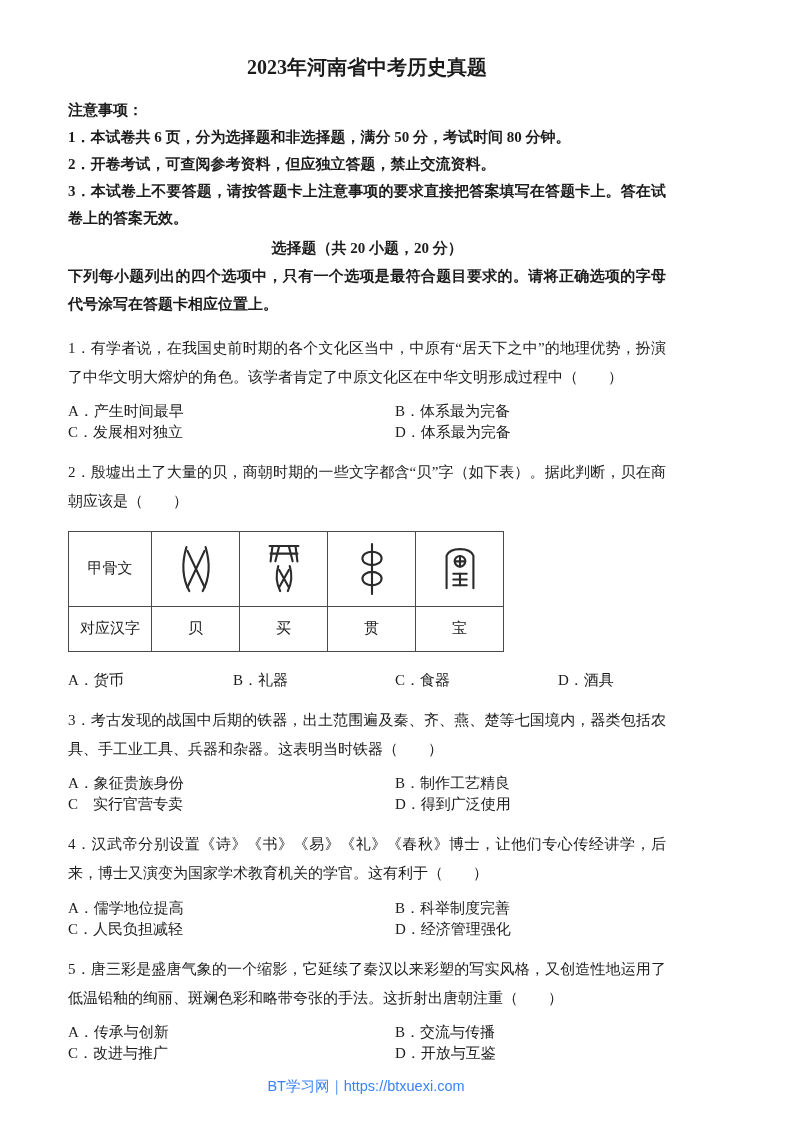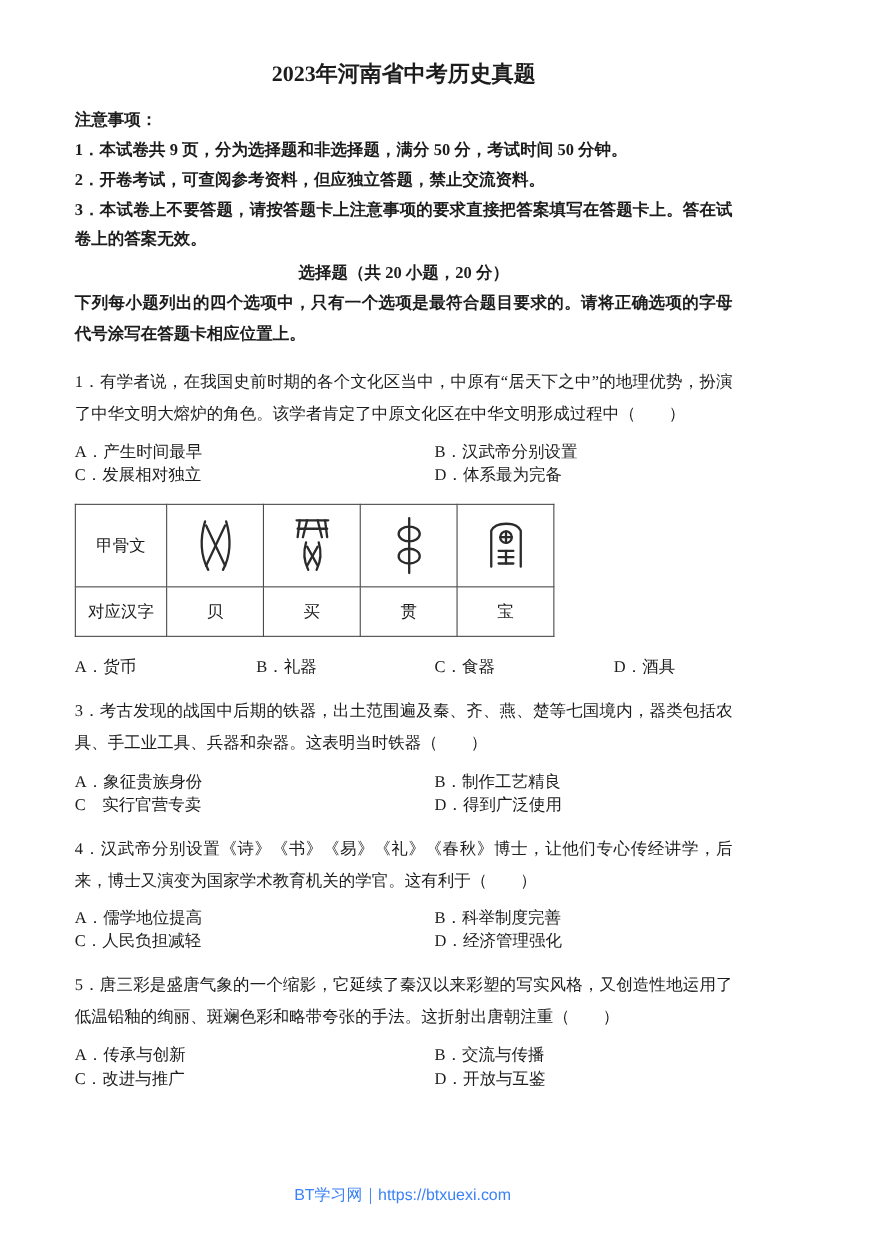--- a/index.html
+++ b/index.html
@@ -38,39 +38,40 @@
 </style>
 </head>
 <body>
 
 <div class="page">
 
   <h1 class="title">2023年河南省中考历史真题</h1>
 
   <div class="notice">
     <div class="notice-heading">注意事项：</div>
-    <div class="notice-item">1．本试卷共 9 页，分为选择题和非选择题，满分 50 分，考试时间 50 分钟。</div>
+    <div class="notice-item">1．本试卷共 6 页，分为选择题和非选择题，满分 50 分，考试时间 80 分钟。</div>
     <div class="notice-item">2．开卷考试，可查阅参考资料，但应独立答题，禁止交流资料。</div>
     <div class="notice-item">3．本试卷上不要答题，请按答题卡上注意事项的要求直接把答案填写在答题卡上。答在试卷上的答案无效。</div>
   </div>
 
   <div class="section-heading">选择题（共 20 小题，20 分）</div>
   <div class="intro">下列每小题列出的四个选项中，只有一个选项是最符合题目要求的。请将正确选项的字母代号涂写在答题卡相应位置上。</div>
 
   <div class="q">
     <div class="q-text">1．有学者说，在我国史前时期的各个文化区当中，中原有“居天下之中”的地理优势，扮演了中华文明大熔炉的角色。该学者肯定了中原文化区在中华文明形成过程中（　　）</div>
     <div class="opts2">
       <span>A．产生时间最早</span>
-      <span>B．汉武帝分别设置</span>
+      <span>B．体系最为完备</span>
       <span>C．发展相对独立</span>
       <span>D．体系最为完备</span>
     </div>
   </div>
 
   <div class="q">
+    <div class="q-text">2．殷墟出土了大量的贝，商朝时期的一些文字都含“贝”字（如下表）。据此判断，贝在商朝应该是（　　）</div>
 
     <table class="oracle">
       <tbody>
           <tr class="glyph-row">
         <td class="lbl">甲骨文</td>
         <td class="glyph">
           <svg class="gsvg" width="46" height="54" viewBox="0 0 48 56">
             <path d="M14,5 C9,22 10,38 17,51"></path>
             <path d="M34,5 C39,22 38,38 31,51"></path>
             <path d="M15,9 L33,47"></path>

